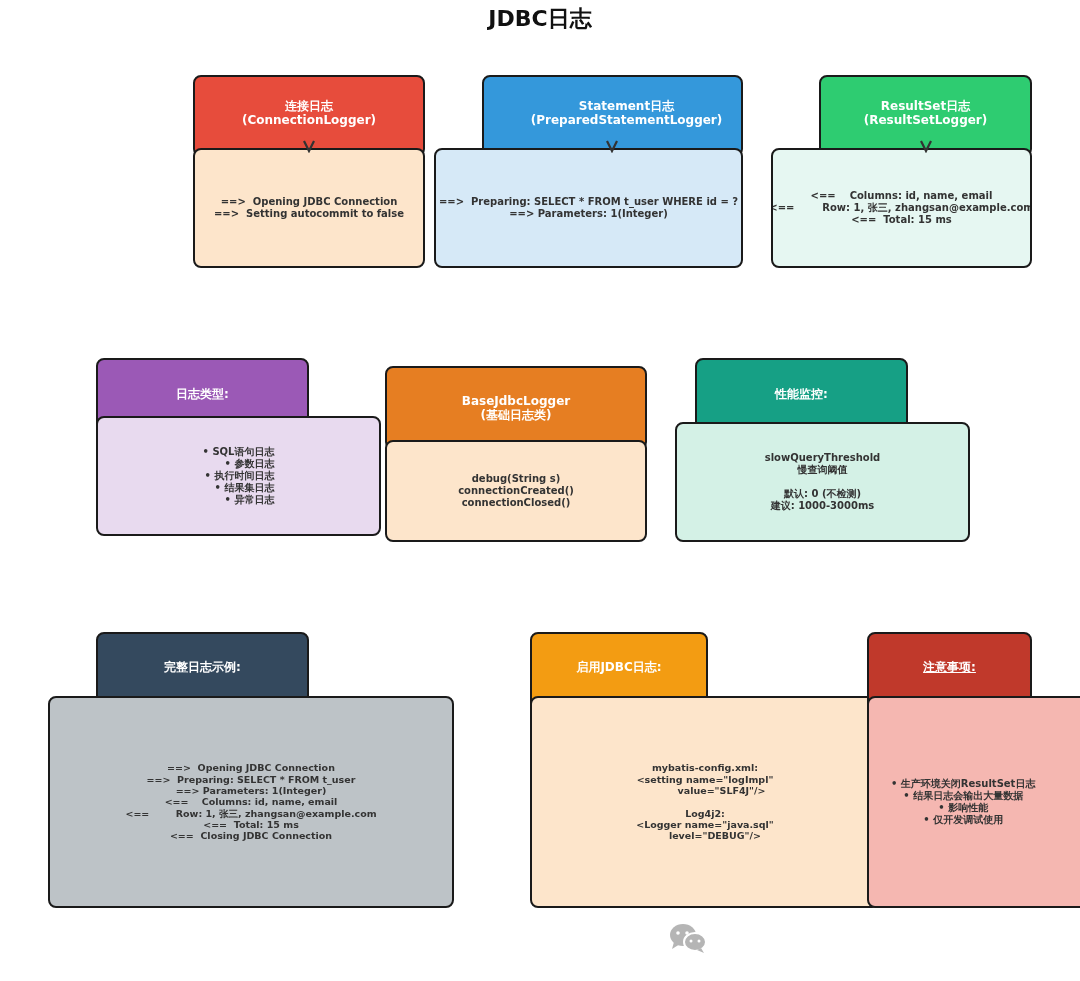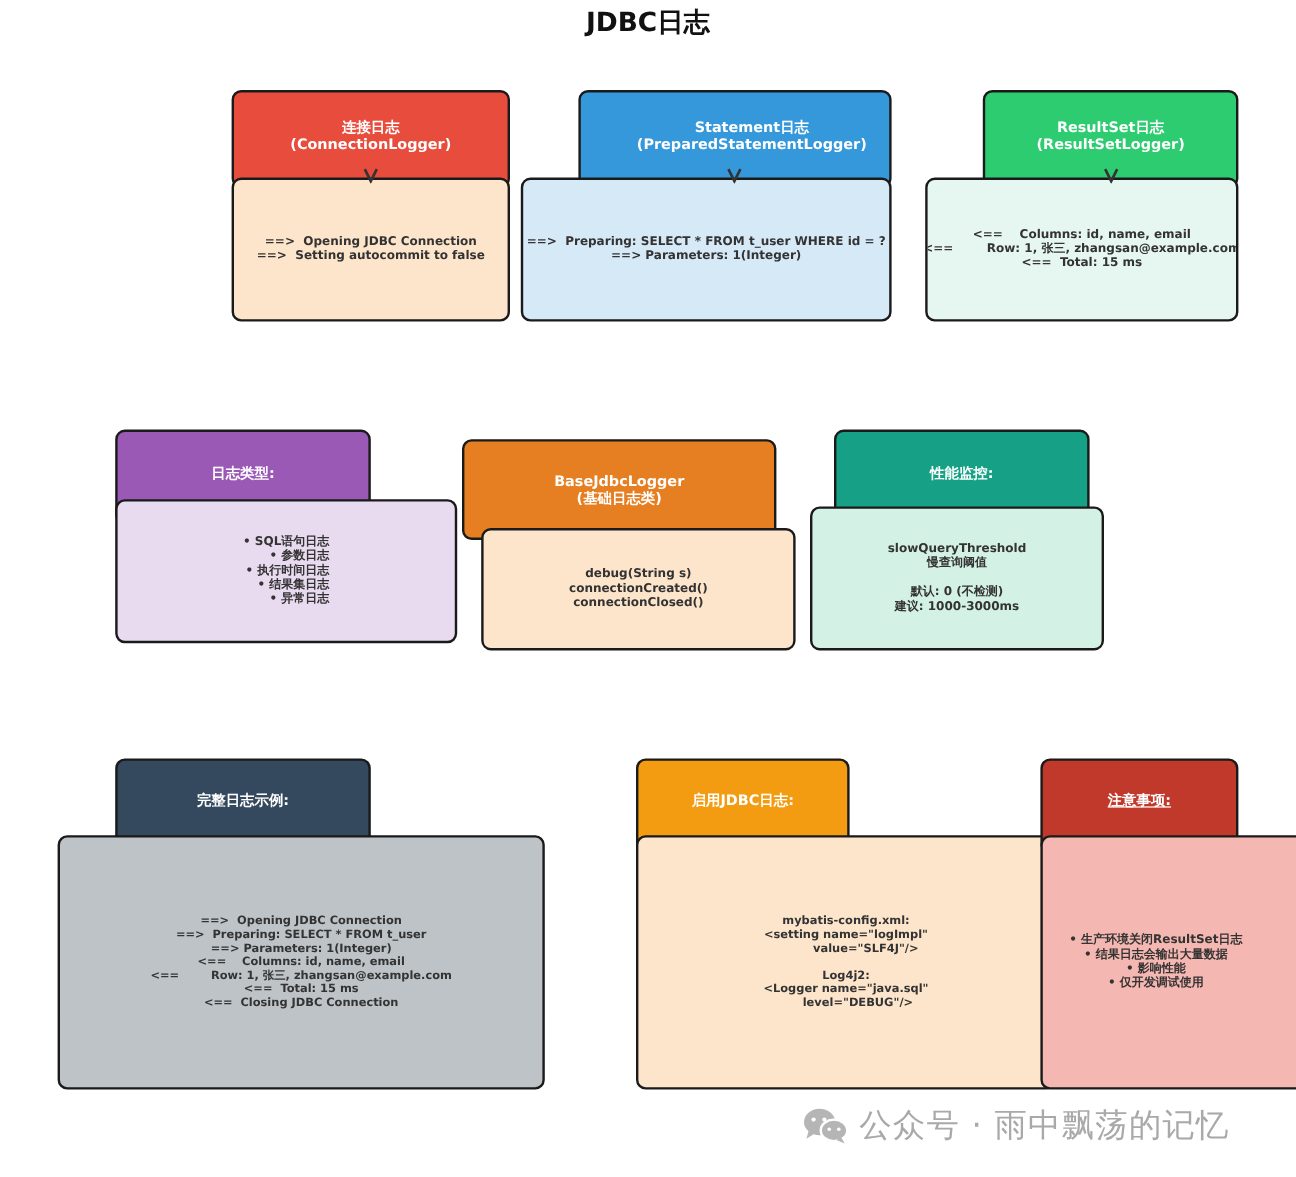--- a/index.html
+++ b/index.html
@@ -72,26 +72,26 @@
 
 <div class="box head" style="left:96px;top:358px;width:213px;height:80px;background:#9b59b6;padding-bottom:8px;">日志类型:</div>
 <div class="box body" style="left:96px;top:416px;width:285px;height:120px;background:#e8daef;text-align:right;">• SQL语句日志
 • 参数日志
 • 执行时间日志
 • 结果集日志
 • 异常日志</div>
 
 <div class="box head" style="left:385px;top:349px;width:262px;height:84px;background:#e67e22;margin-top:17px;">BaseJdbcLogger
 (基础日志类)</div>
-<div class="box body" style="left:385px;top:440px;width:262px;height:102px;background:#fde5cb;margin-left:16px;">debug(String s)
+<div class="box body" style="left:385px;top:440px;width:262px;height:102px;background:#fde5cb;">debug(String s)
 connectionCreated()
 connectionClosed()</div>
 
 <div class="box head" style="left:675px;top:358px;width:213px;height:80px;background:#16a085;padding-bottom:8px;margin-left:20px;">性能监控:</div>
-<div class="box body" style="left:675px;top:422px;width:245px;height:120px;background:#d4f1e6;">slowQueryThreshold
+<div class="box body" style="left:675px;top:422px;width:295px;height:120px;background:#d4f1e6;">slowQueryThreshold
 慢查询阈值
 
 默认: 0 (不检测)
 建议: 1000-3000ms</div>
 
 <div class="box head" style="left:96px;top:632px;width:213px;height:80px;background:#34495e;padding-bottom:10px;">完整日志示例:</div>
 <div class="box body" style="left:48px;top:696px;width:406px;height:212px;background:#bdc3c7;font-size:9.5px;">==&gt;  Opening JDBC Connection
 ==&gt;  Preparing: SELECT * FROM t_user
 ==&gt; Parameters: 1(Integer)
 &lt;==    Columns: id, name, email
@@ -120,14 +120,13 @@
       <ellipse cx="15" cy="13" rx="13" ry="11" fill="#b5b5b5"></ellipse>
       <path d="M6 20 L4 27 L12 22 Z" fill="#b5b5b5"></path>
       <ellipse cx="27" cy="20" rx="11" ry="9" fill="#b5b5b5" stroke="#fff" stroke-width="2"></ellipse>
       <path d="M33 26 L36 31 L29 28 Z" fill="#b5b5b5"></path>
       <circle cx="10" cy="11" r="1.8" fill="#fff"></circle>
       <circle cx="19" cy="11" r="1.8" fill="#fff"></circle>
       <circle cx="23" cy="19" r="1.5" fill="#fff"></circle>
       <circle cx="31" cy="19" r="1.5" fill="#fff"></circle>
     </svg>
   </span>
-  <span>公众号 · 雨中飘荡的记忆</span>
 </div>
 
 </body></html>

